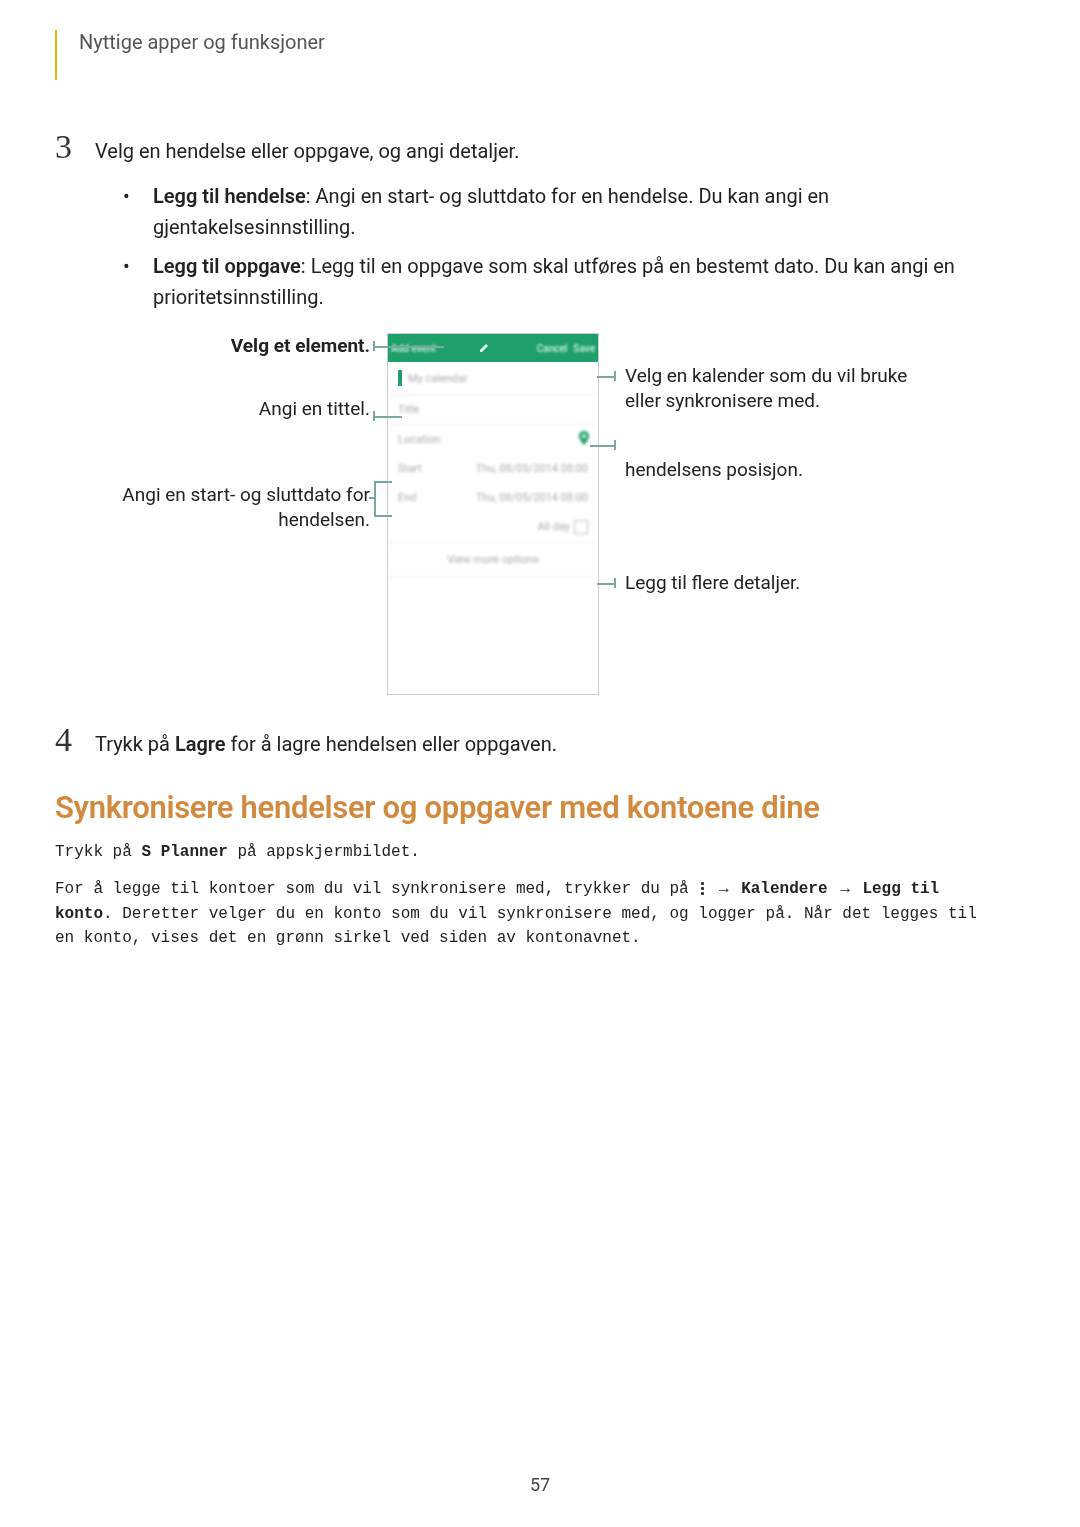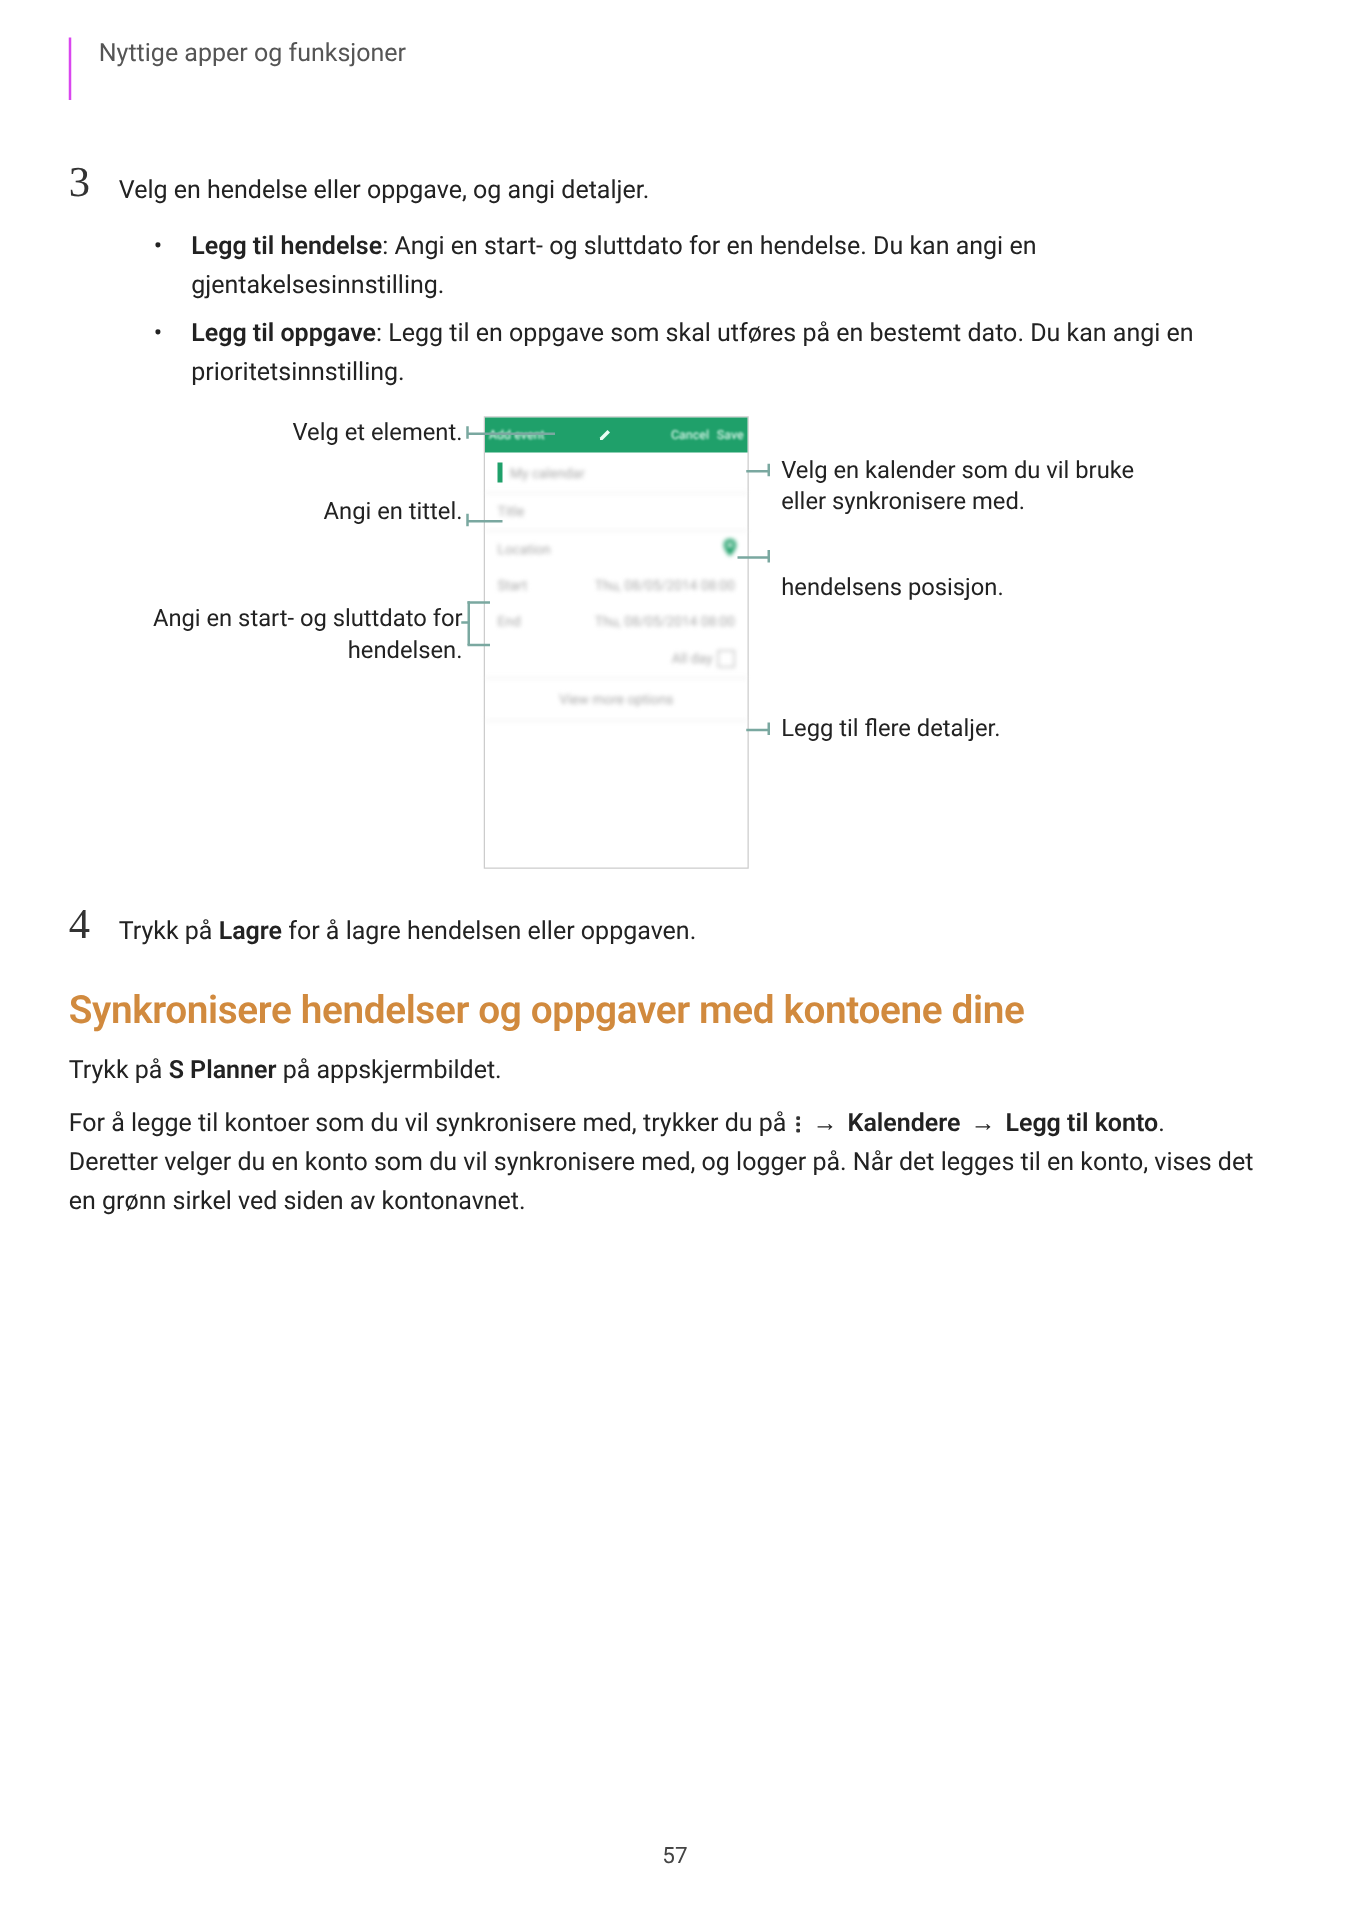--- a/index.html
+++ b/index.html
@@ -11,21 +11,21 @@
     width: 1080px;
     height: 1527px;
     position: relative;
     box-sizing: border-box;
   }
   .page {
     padding: 30px 75px 0 55px;
     box-sizing: border-box;
   }
   .header-line {
-    border-left: 2px solid #d946ef;
+    border-left: 2px solid #eab308;
     padding-left: 22px;
     height: 50px;
     display: flex;
     align-items: flex-start;
     color: #555;
     font-size: 20px;
     margin-bottom: 50px;
   }
   .num-item {
     display: flex;
@@ -135,23 +135,24 @@
   }
 
   .h2-orange {
     color: #d18a3e;
     font-size: 31px;
     font-weight: 600;
     margin: 30px 0 14px 0;
     letter-spacing: -0.3px;
   }
   .para {
-    font-size: 20px;
+    font-size: 16px;
     line-height: 1.55;
     margin-bottom: 12px;
+    font-family: Liberation Mono, monospace;
   }
   .more-icon {
     display: inline-flex;
     flex-direction: column;
     vertical-align: middle;
     margin: 0 1px;
     width: 6px;
     height: 16px;
     justify-content: center;
   }
@@ -232,21 +233,21 @@
           <span>Thu, 08/05/2014  08:00</span>
         </div>
       <div class="date-row">
           <span>End</span>
           <span>Thu, 08/05/2014  08:00</span>
         </div>
       <div class="allday"><span>All day</span><span class="checkbox"></span></div>
       <div class="more-row">View more options</div>
     </div>
 
-    <div class="callout" style="right:610px; top:1px; text-align:right;">Velg et element.</div>
+    <div class="callout" style="right:610px; top:1px; text-align:right;font-weight:bold;">Velg et element.</div>
     <div class="line hline" style="left:294px; top:13px; width:70px;"></div>
     <div class="tick" style="left:293px; top:8px; height:10px;"></div>
 
     <div class="callout" style="right:610px; top:64px; text-align:right;">Angi en tittel.</div>
     <div class="line hline" style="left:294px; top:83px; width:28px;"></div>
     <div class="tick" style="left:293px; top:78px; height:10px;"></div>
 
     <div class="callout" style="right:610px; top:150px; text-align:right;">
       <span>Angi en start- og sluttdato for</span><br><span>hendelsen.</span>
     </div>

